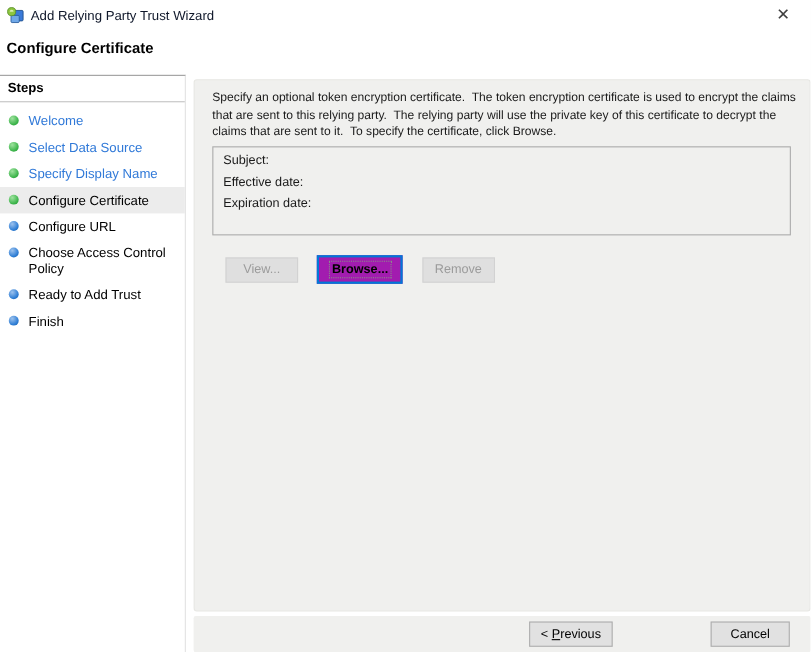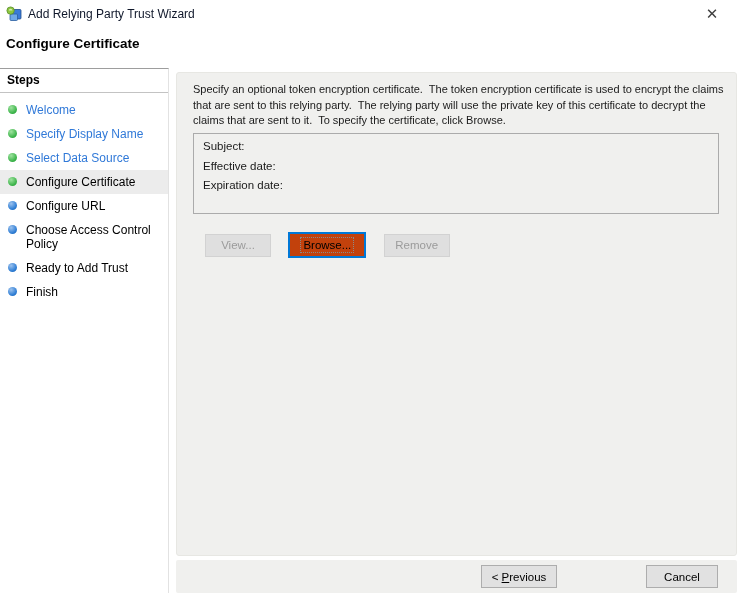--- a/index.html
+++ b/index.html
@@ -98,22 +98,23 @@
   .btn { font-family: inherit; font-size: 11.5px; cursor: pointer; }
   .btn-row { position: absolute; left: 28px; top: 159px; height: 27px; }
   .btn-row .btn { vertical-align: middle; margin-right: 0; }
   .btn.gray-disabled {
     width: 66px; height: 23px;
     background: #dfdfdf; border: 1px solid #d2d2d2; color: #9b9b9b;
     cursor: default; margin-right: 14px;
   }
   .btn.browse {
     width: 78px; height: 26px;
-    background: #c2410c; border: 2px solid var(--focus-blue); color: #000;
+    background: #a21caf; border: 2px solid var(--focus-blue); color: #000;
     margin-right: 14px;
+    font-weight: bold;
   }
   .btn.browse .focus-text { outline: 1px dotted #8a8a8a; padding: 1px 2px; }
   
   .footer {
     position: absolute; left: 176px; top: 560px; width: 561px; height: 33px;
     background: var(--panel-bg);
     border-radius: 2px;
   }
   .footer .btn {
     position: absolute; top: 5px; height: 23px;
@@ -141,22 +142,22 @@
     <span class="win-title">Add Relying Party Trust Wizard</span>
     <button class="close-btn">✕</button>
   </div>
 
   <div class="page-heading">Configure Certificate</div>
 
   <div class="sidebar">
     <div class="steps-header">Steps</div>
     <div class="steps-list" id="steps-list">
         <div class="step link"><span class="dot green"></span><span class="label">Welcome</span></div>
+        <div class="step link"><span class="dot green"></span><span class="label">Select Data Source</span></div>
         <div class="step link"><span class="dot green"></span><span class="label">Specify Display Name</span></div>
-        <div class="step link"><span class="dot green"></span><span class="label">Select Data Source</span></div>
         <div class="step current"><span class="dot green"></span><span class="label">Configure Certificate</span></div>
         <div class="step"><span class="dot blue"></span><span class="label">Configure URL</span></div>
         <div class="step"><span class="dot blue"></span><span class="label">Choose Access Control Policy</span></div>
         <div class="step"><span class="dot blue"></span><span class="label">Ready to Add Trust</span></div>
         <div class="step"><span class="dot blue"></span><span class="label">Finish</span></div>
       </div>
   </div>
 
   <div class="content">
     <div class="desc">Specify an optional token encryption certificate.  The token encryption certificate is used to encrypt the claims that are sent to this relying party.  The relying party will use the private key of this certificate to decrypt the claims that are sent to it.  To specify the certificate, click Browse.</div>

